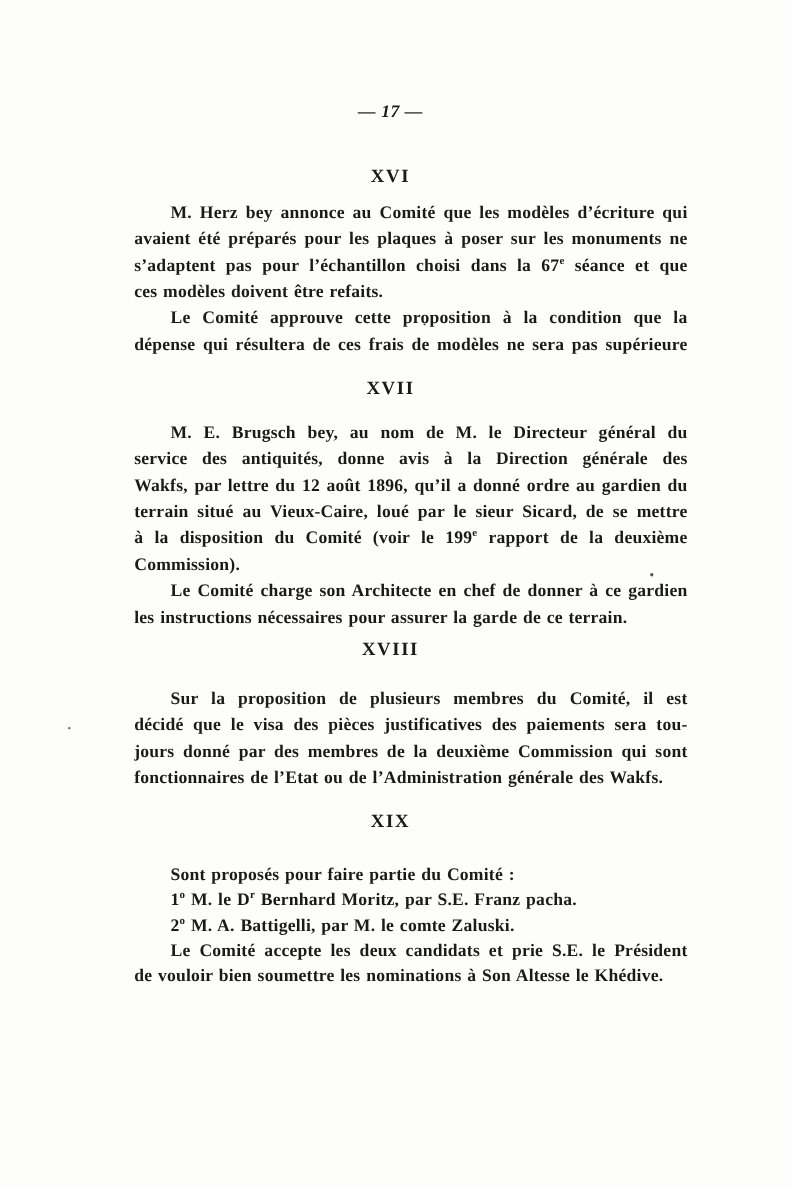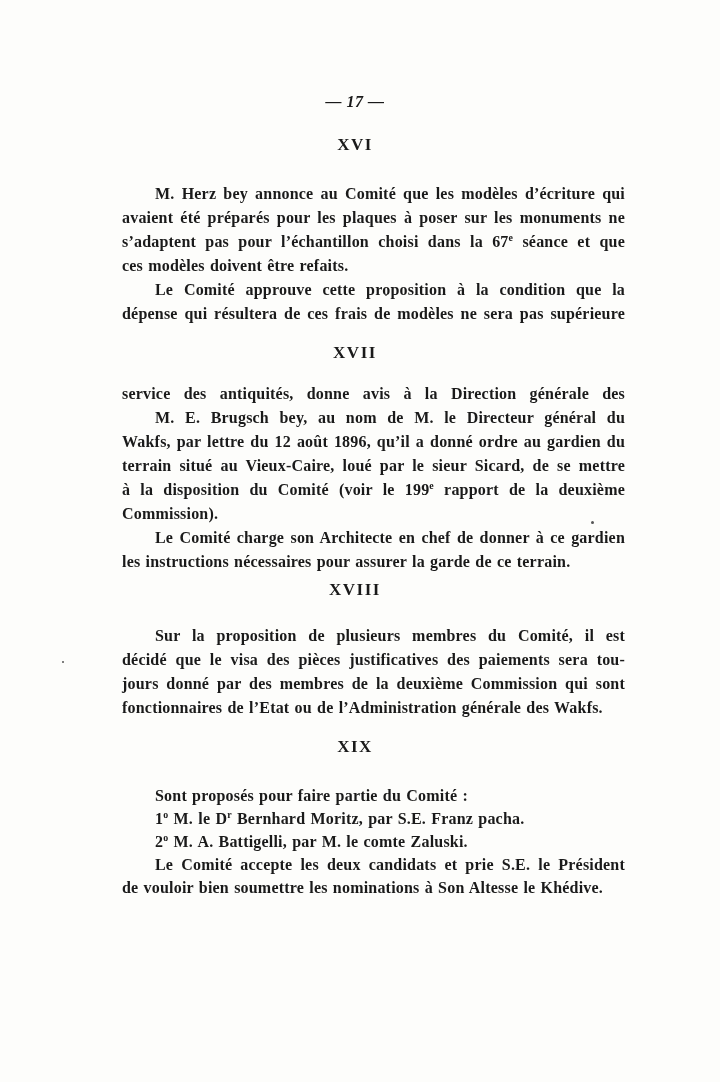--- a/index.html
+++ b/index.html
@@ -14,21 +14,21 @@
     text-align:center;font-size:16px;letter-spacing:.5px;line-height:20px;font-style:italic;
   }
   .sec-head{
     position:absolute;left:85px;width:540px;
     text-align:center;font-size:17px;letter-spacing:1.5px;line-height:20px;
   }
   .sec-body{
     position:absolute;left:85px;width:540px;
     font-size:16px;line-height:24px;
   }
-  .h0{top:135px}  .b0{top:182px}
+  .h0{top:150px}  .b0{top:182px}
   .h1{top:343px}  .b1{top:382px}
   .h2{top:580px}  .b2{top:624px}
   .h3{top:737px}  .b3{top:784px;line-height:23px}
   .line{letter-spacing:.2px;word-spacing:1px;margin-left:37px;}
   .line.j{text-align:justify;text-align-last:justify;}
   .line.ind{text-indent:33px;}
   sup{font-size:62%;line-height:0;}
   .speck{position:absolute;background:#555;border-radius:50%;width:3px;height:3px;}
   .sp1{left:591px;top:521px;}
   .sp2{left:62px;top:661px;width:2px;height:2px;}
@@ -45,22 +45,22 @@
       <div class="line ind j">M. Herz bey annonce au Comité que les modèles d’écriture qui</div>
       <div class="line j">avaient été préparés pour les plaques à poser sur les monuments ne</div>
       <div class="line j">s’adaptent pas pour l’échantillon choisi dans la 67<sup>e</sup> séance et que</div>
       <div class="line last">ces modèles doivent être refaits.</div>
       <div class="line ind j">Le Comité approuve cette proposition à la condition que la</div>
       <div class="line j">dépense qui résultera de ces frais de modèles ne sera pas supérieure</div>
     </div>
 
   <div class="sec-head h1">XVII</div>
   <div class="sec-body b1">
+      <div class="line ind j">M. E. Brugsch bey, au nom de M. le Directeur général du</div>
       <div class="line j">service des antiquités, donne avis à la Direction générale des</div>
-      <div class="line ind j">M. E. Brugsch bey, au nom de M. le Directeur général du</div>
       <div class="line j">Wakfs, par lettre du 12 août 1896, qu’il a donné ordre au gardien du</div>
       <div class="line j">terrain situé au Vieux-Caire, loué par le sieur Sicard, de se mettre</div>
       <div class="line j">à la disposition du Comité (voir le 199<sup>e</sup> rapport de la deuxième</div>
       <div class="line last">Commission).</div>
       <div class="line ind j">Le Comité charge son Architecte en chef de donner à ce gardien</div>
       <div class="line last">les instructions nécessaires pour assurer la garde de ce terrain.</div>
     </div>
 
   <div class="sec-head h2">XVIII</div>
   <div class="sec-body b2">

